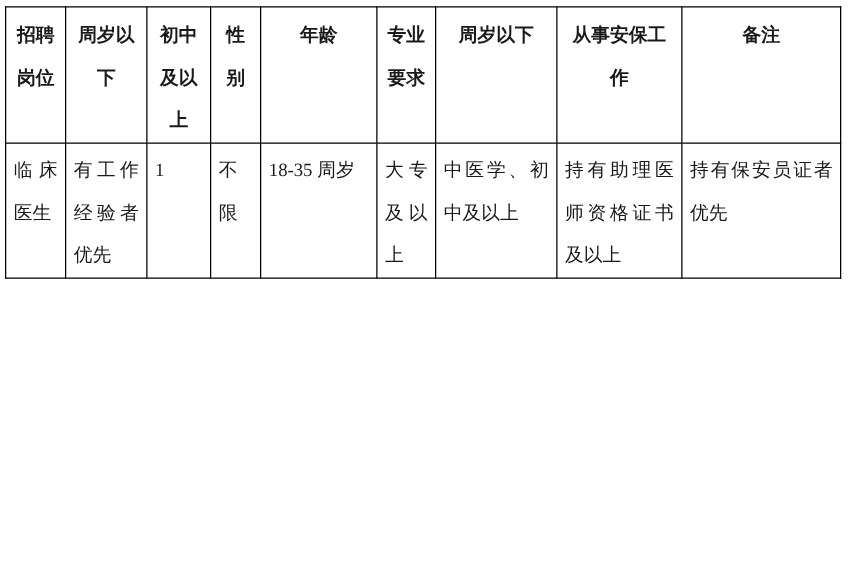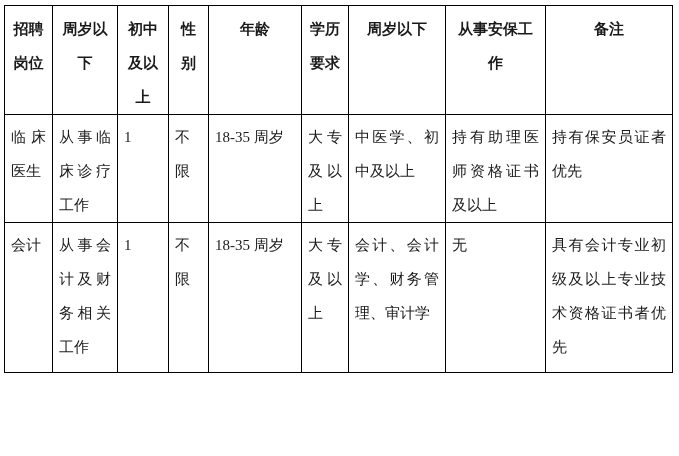--- a/index.html
+++ b/index.html
@@ -66,43 +66,32 @@
       <col class="c8">
       <col class="c9">
   </colgroup>
   <thead>
     <tr class="hdr">
       <th>招聘岗位</th>
       <th>周岁以下</th>
       <th>初中及以上</th>
       <th>性别</th>
       <th>年龄</th>
-      <th>学历要求</th>
+      <th>专业要求</th>
       <th>周岁以下</th>
       <th>从事安保工作</th>
       <th>备注</th>
     </tr>
   </thead>
   <tbody>
     <tr class="r1">
       <td>临床医生</td>
-      <td>从事临床诊疗工作</td>
+      <td>有工作经验者优先</td>
       <td>1</td>
       <td>不限</td>
       <td>18-35 周岁</td>
       <td>大专及以上</td>
       <td>中医学、初中及以上</td>
       <td>持有助理医师资格证书及以上</td>
       <td>持有保安员证者优先</td>
     </tr>
-    <tr class="r2">
-      <td>会计</td>
-      <td>从事会计及财务相关工作</td>
-      <td>1</td>
-      <td>不限</td>
-      <td>18-35 周岁</td>
-      <td>大专及以上</td>
-      <td>会计、会计学、财务管理、审计学</td>
-      <td>无</td>
-      <td>具有会计专业初级及以上专业技术资格证书者优先</td>
-    </tr>
   </tbody>
 </table>
 
 </body></html>

